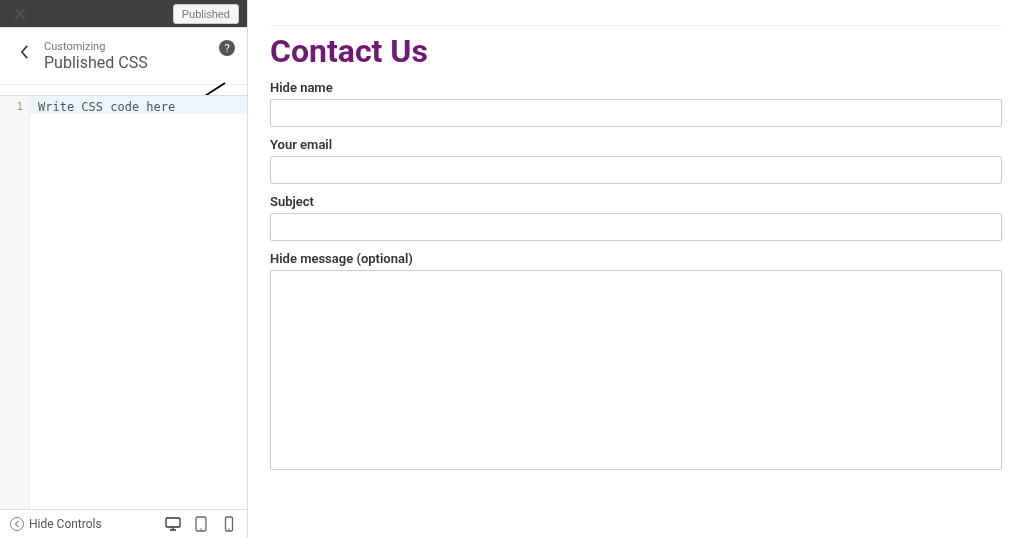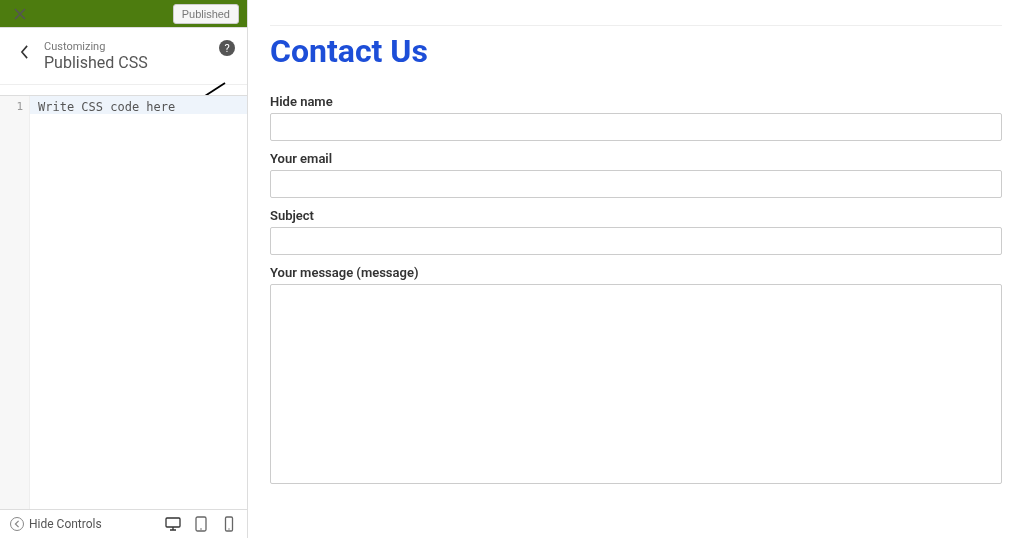--- a/index.html
+++ b/index.html
@@ -21,21 +21,21 @@
       flex-direction: column;
       position: relative;
     }
     .sidebar-top {
       display: flex;
       align-items: center;
       justify-content: space-between;
       height: 28px;
       border-bottom: 1px solid #ddd;
       padding: 0 8px;
-      background: #4d7c0f;
+      background: #404040;
     }
     .close-btn {
       width: 24px;
       height: 24px;
       display: flex;
       align-items: center;
       justify-content: center;
       cursor: pointer;
       color: #555;
       font-size: 14px;
@@ -170,22 +170,22 @@
       position: relative;
     }
     .preview-topline {
       height: 26px;
       border-bottom: 1px solid #eee;
       margin-bottom: 6px;
     }
     .page-title {
       font-size: 32px;
       font-weight: 700;
-      color: #1d4ed8;
-      margin-bottom: 24px;
+      color: #701a75;
+      margin-bottom: 10px;
     }
     .form-label {
       font-size: 13px;
       font-weight: 600;
       color: #333;
       margin-bottom: 4px;
       display: block;
     }
     .form-input {
       width: 100%;
@@ -302,16 +302,16 @@
 
   <label class="form-label">Hide name</label>
   <input class="form-input" type="text" style="">
 
   <label class="form-label">Your email</label>
   <input class="form-input" type="text" style="">
 
   <label class="form-label">Subject</label>
   <input class="form-input" type="text" style="">
 
-  <label class="form-label">Your message (message)</label>
+  <label class="form-label">Hide message (optional)</label>
   <textarea class="form-textarea" style=""></textarea>
 
 </div>
 
 </body></html>

